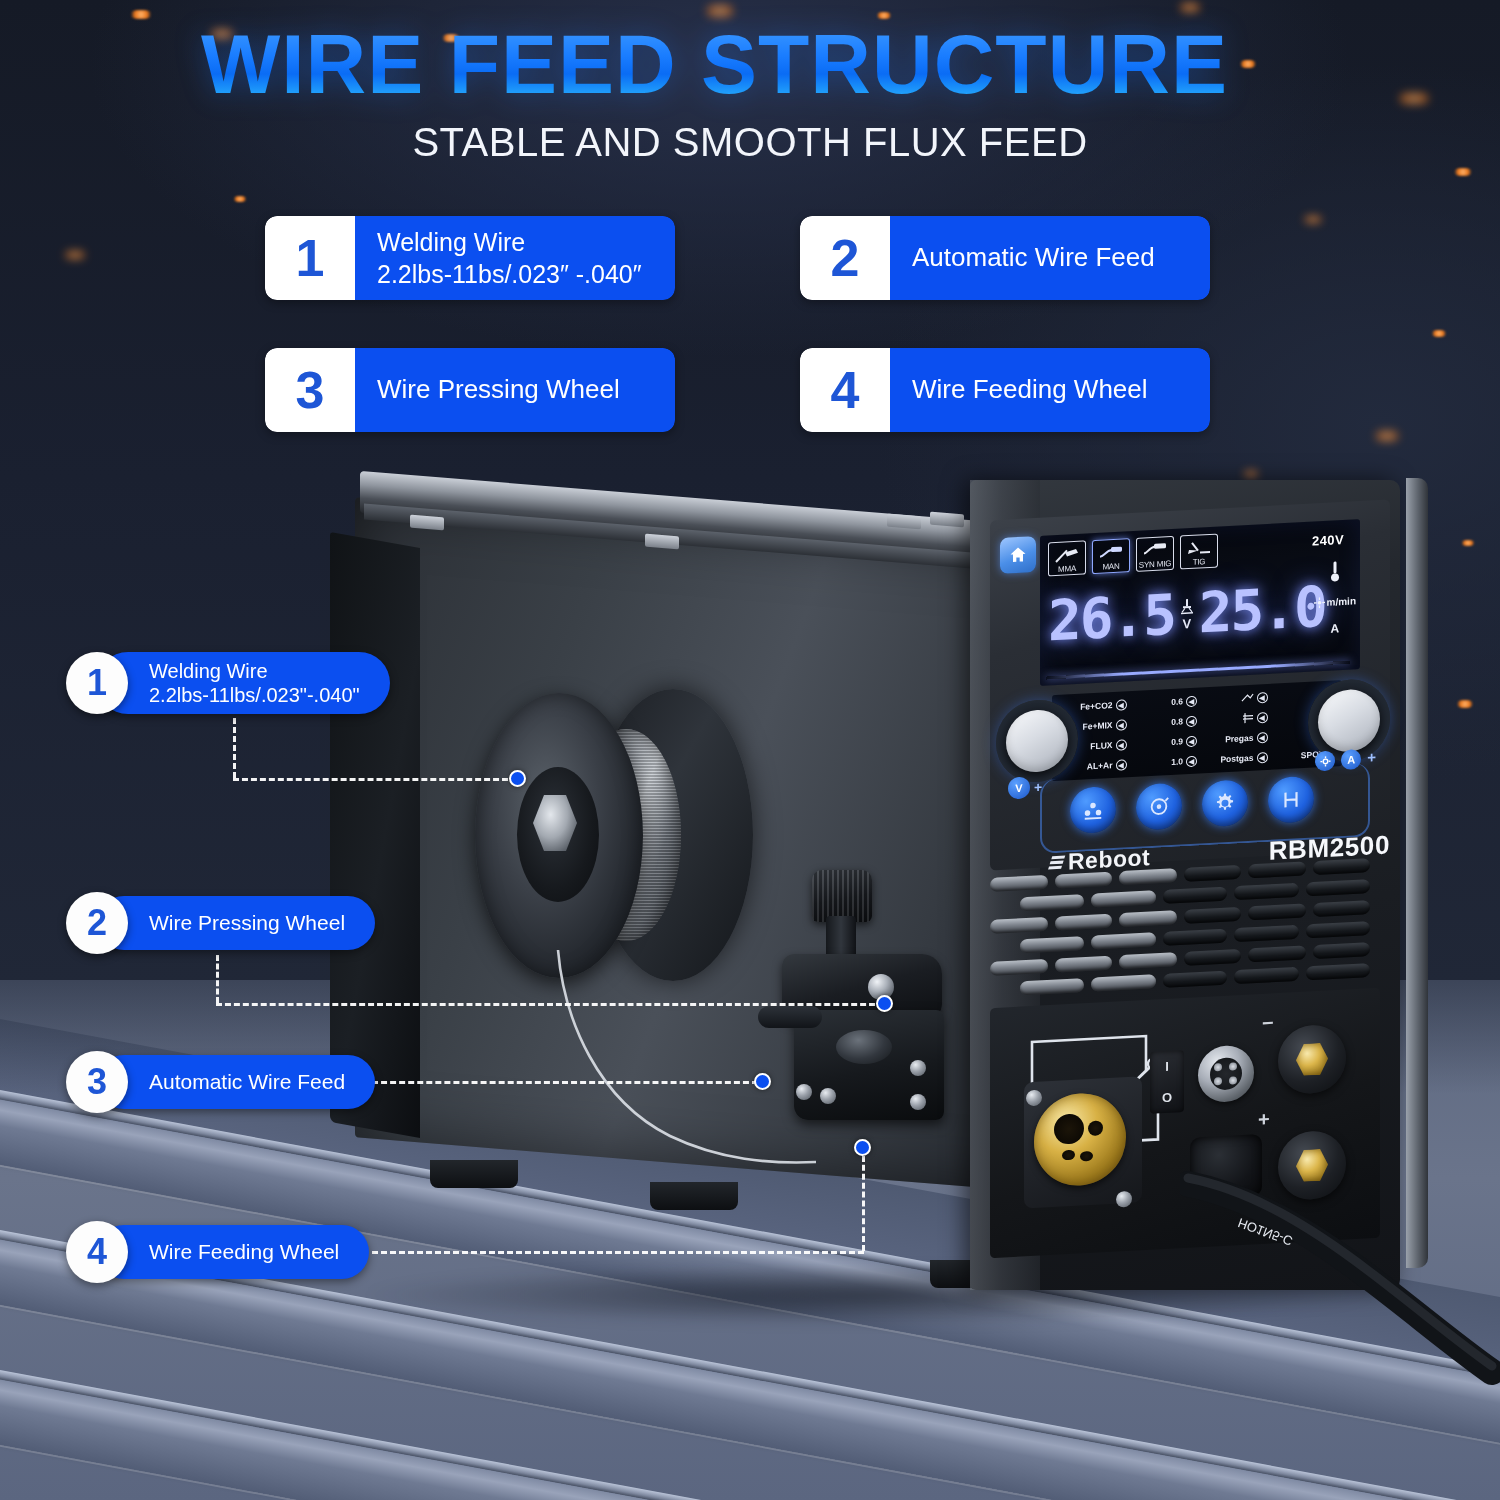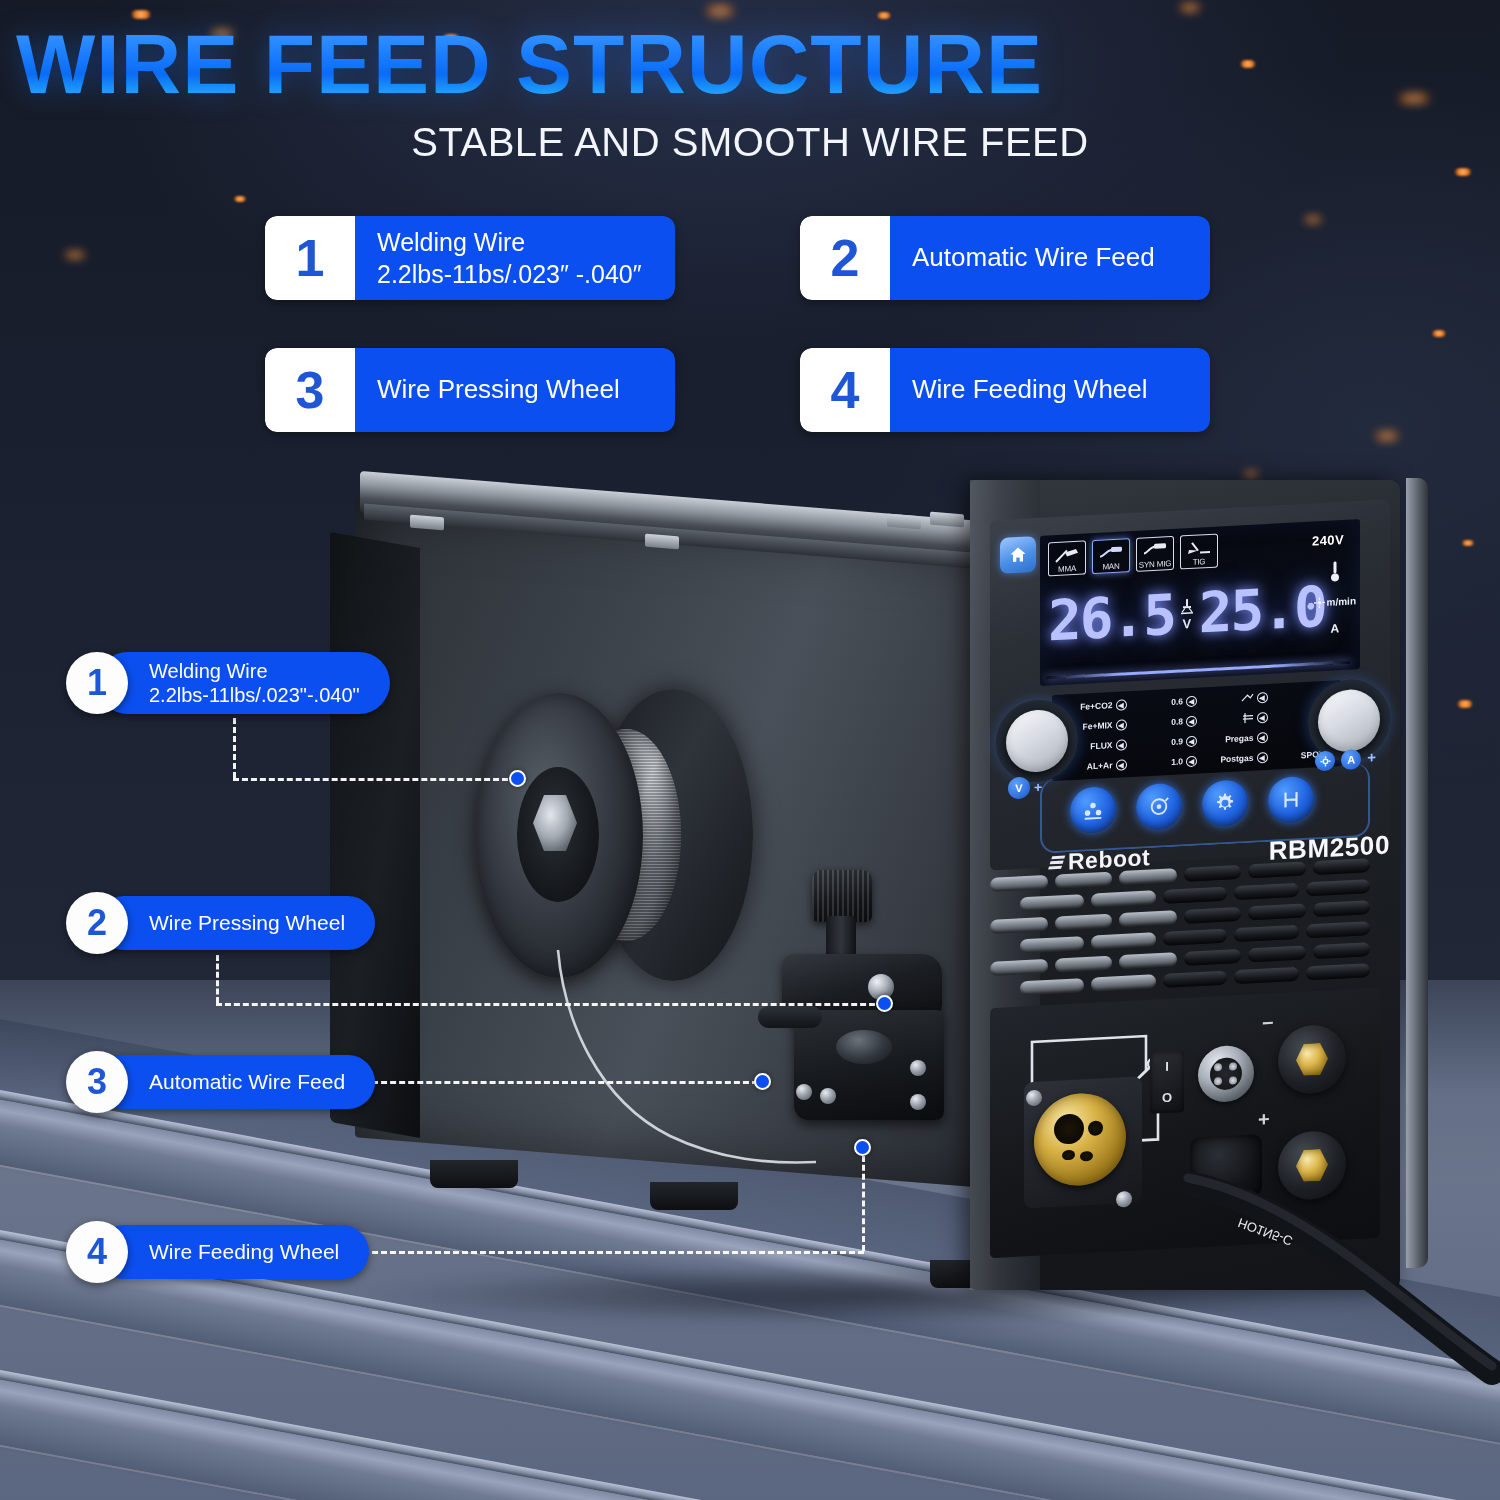--- a/index.html
+++ b/index.html
@@ -61,28 +61,27 @@
   }
   .floor-shade {
     position:absolute; inset:0;
     background:linear-gradient(180deg, rgba(20,26,40,.45) 0%, rgba(20,26,40,0) 22%);
     pointer-events:none;
   }
 
   
   .headline {
     position:absolute; left:0; top:22px; width:1228px;
-    text-align:left;
+    text-align:right;
     font-size:84px; font-weight:bold; letter-spacing:1px;
     line-height:1;
     background:linear-gradient(180deg,#3f9bff 0%, #1a7dff 40%, #0a6cf5 62%, #2fc0ff 100%);
     -webkit-background-clip:text; background-clip:text;
     color:transparent; -webkit-text-fill-color:transparent;
     filter:drop-shadow(0 0 14px rgba(30,120,255,.35));
-    padding-left:16px;
   }
   .subhead {
     position:absolute; left:0; top:120px; width:1500px;
     text-align:center; color:#f2f5fb;
     font-size:40px; letter-spacing:.5px;
   }
 
   
   .legend-chip {
     position:absolute; display:flex; align-items:stretch;
@@ -530,21 +529,21 @@
     <div class="floor-strip" style="top:46px;   transform:rotate(10.5deg);"></div>
     <div class="floor-gap" style="top:176px;  transform:rotate(10.5deg);"></div>
     <div class="floor-strip" style="top:186px;  transform:rotate(10.5deg);"></div>
     <div class="floor-gap" style="top:316px;  transform:rotate(10.5deg);"></div>
     <div class="floor-strip" style="top:326px;  transform:rotate(10.5deg);"></div>
     <div class="floor-gap" style="top:456px;  transform:rotate(10.5deg);"></div>
     <div class="floor-shade"></div>
   </div>
 
   <div class="headline">WIRE FEED STRUCTURE</div>
-  <div class="subhead">STABLE AND SMOOTH WIRE FEED</div>
+  <div class="subhead">STABLE AND SMOOTH FLUX FEED</div>
 
   <div class="legend-chip two" style="left:265px; top:216px; width:410px;">
     <div class="num">1</div>
     <div class="txt">
       <span>Welding Wire</span>
       <span>2.2lbs-11bs/.023″  -.040″</span>
     </div>
   </div>
 
   <div class="legend-chip" style="left:800px; top:216px; width:410px;">

